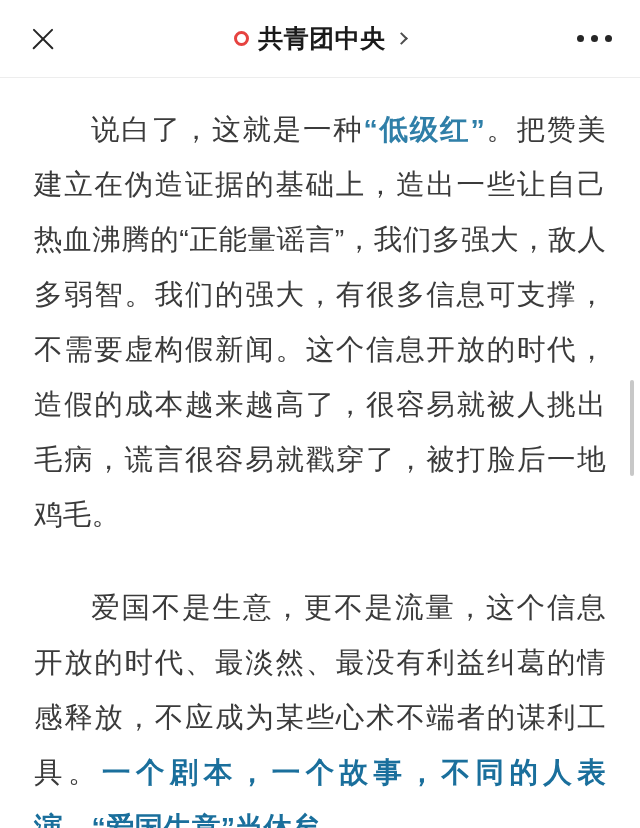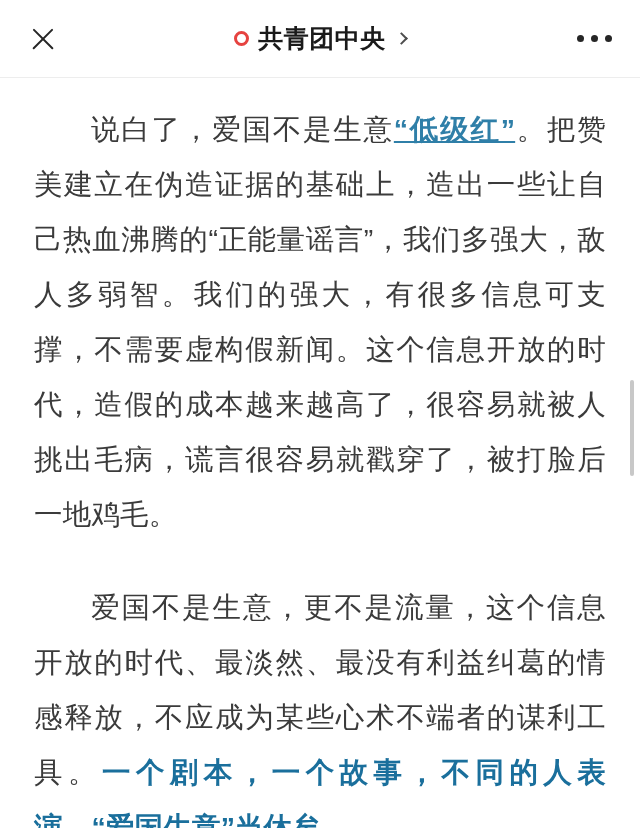--- a/index.html
+++ b/index.html
@@ -114,21 +114,20 @@
     line-height: 55px;
     color: #3b3b3b;
     text-align: justify;
     text-indent: 2em;
     letter-spacing: 0.2px;
   }
   .para + .para { margin-top: 38px; }
   .hl-blue {
     color: #2f7fa8;
     font-weight: 700;
-    text-decoration: underline;
   }
   .bold-blue {
     color: #1a6f9c;
     font-weight: 700;
   }
 
   
   .scrollbar-track {
     position: absolute;
     top: 90px;
@@ -166,21 +165,21 @@
         <span></span>
         <span></span>
         <span></span>
       </div>
     </div>
   </div>
 
   <div class="article">
 
     <p class="para">
-      <span>说白了，爱国不是生意</span><span class="hl-blue">“低级红”</span><span>。把赞美建立在伪造证据的基础上，造出一些让自己热血沸腾的“正能量谣言”，我们多强大，敌人多弱智。我们的强大，有很多信息可支撑，不需要虚构假新闻。这个信息开放的时代，造假的成本越来越高了，很容易就被人挑出毛病，谎言很容易就戳穿了，被打脸后一地鸡毛。</span>
+      <span>说白了，这就是一种</span><span class="hl-blue">“低级红”</span><span>。把赞美建立在伪造证据的基础上，造出一些让自己热血沸腾的“正能量谣言”，我们多强大，敌人多弱智。我们的强大，有很多信息可支撑，不需要虚构假新闻。这个信息开放的时代，造假的成本越来越高了，很容易就被人挑出毛病，谎言很容易就戳穿了，被打脸后一地鸡毛。</span>
     </p>
 
     <p class="para">
       <span>爱国不是生意，更不是流量，这个信息开放的时代、最淡然、最没有利益纠葛的情感释放，不应成为某些心术不端者的谋利工具。</span><span class="bold-blue">一个剧本，一个故事，不同的人表演，“爱国生意”当休矣。</span>
     </p>
 
   </div>
 
   <div class="scrollbar-track">
     <div class="scrollbar-thumb"></div>

